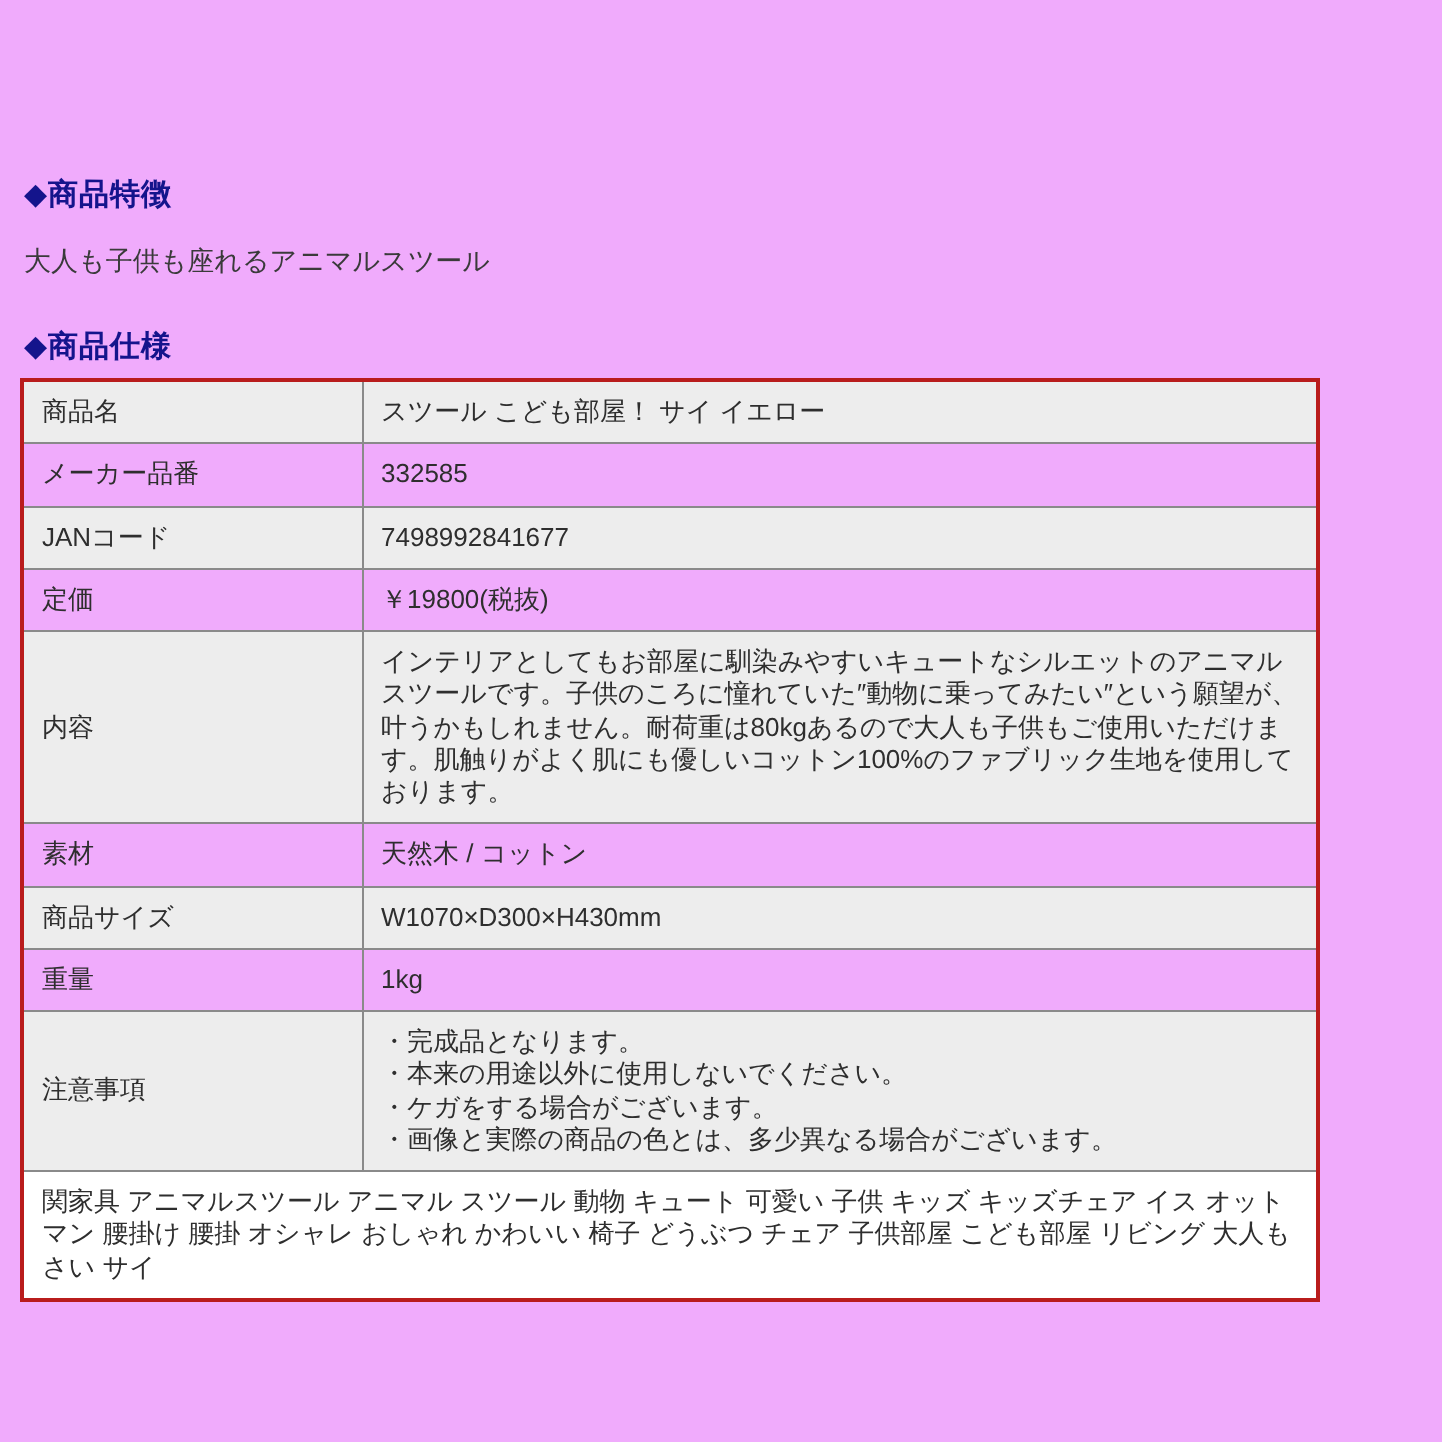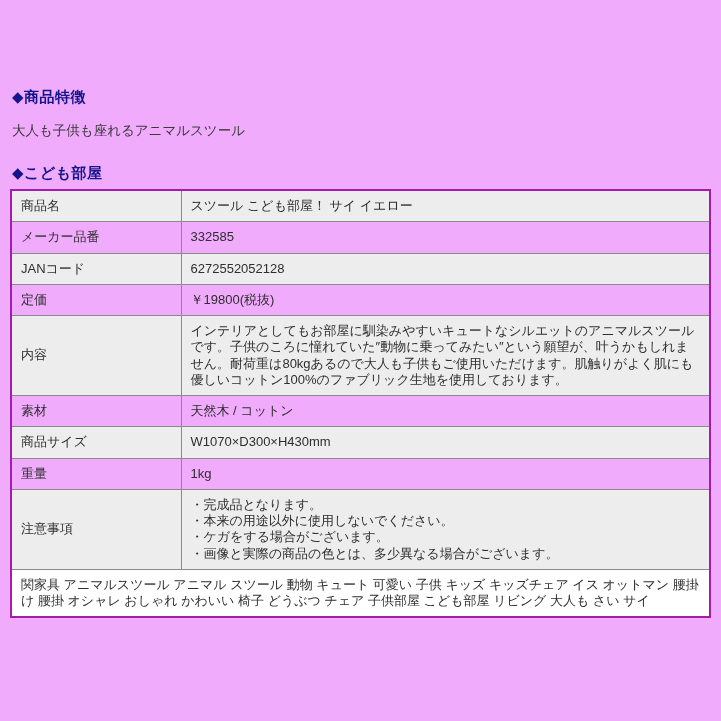--- a/index.html
+++ b/index.html
@@ -25,23 +25,23 @@
     margin-left: 2px;
   }
   .feature-text {
     font-size: 13.5px;
     color: #3a3a3a;
     margin: 15px 0 12px 2px;
   }
   .spec-heading { margin-top: 24px; }
   table.spec-table {
     margin-top: 6px;
-    width: 701px;
+    width: 650px;
     border-collapse: collapse;
-    border: 2px solid #a21caf;
+    border: 2px solid #b91c1c;
     table-layout: fixed;
   }
   table.spec-table td {
     border: 1px solid #8a8a8a;
     font-size: 13px;
     line-height: 1.25;
     color: #2e2e2e;
     padding: 7px 9px;
     vertical-align: middle;
     word-break: break-all;
@@ -59,39 +59,39 @@
 </style>
 </head>
 <body>
 
 <div class="page">
 
   <div class="section-heading">◆商品特徴</div>
 
   <div class="feature-text">大人も子供も座れるアニマルスツール</div>
 
-  <div class="section-heading spec-heading">◆こども部屋</div>
+  <div class="section-heading spec-heading">◆商品仕様</div>
 
   <table class="spec-table">
     <colgroup>
       <col class="label-col">
       <col>
     </colgroup>
     <tbody>
         <tr class="stripe">
           <td>商品名</td>
           <td>スツール こども部屋！ サイ イエロー</td>
         </tr>
         <tr>
           <td>メーカー品番</td>
           <td>332585</td>
         </tr>
         <tr class="stripe">
           <td>JANコード</td>
-          <td>6272552052128</td>
+          <td>7498992841677</td>
         </tr>
         <tr>
           <td>定価</td>
           <td>￥19800(税抜)</td>
         </tr>
         <tr class="stripe">
           <td>内容</td>
           <td class="multiline">インテリアとしてもお部屋に馴染みやすいキュートなシルエットのアニマルスツールです。子供のころに憧れていた″動物に乗ってみたい″という願望が、叶うかもしれません。耐荷重は80kgあるので大人も子供もご使用いただけます。肌触りがよく肌にも優しいコットン100%のファブリック生地を使用しております。</td>
         </tr>
         <tr>

